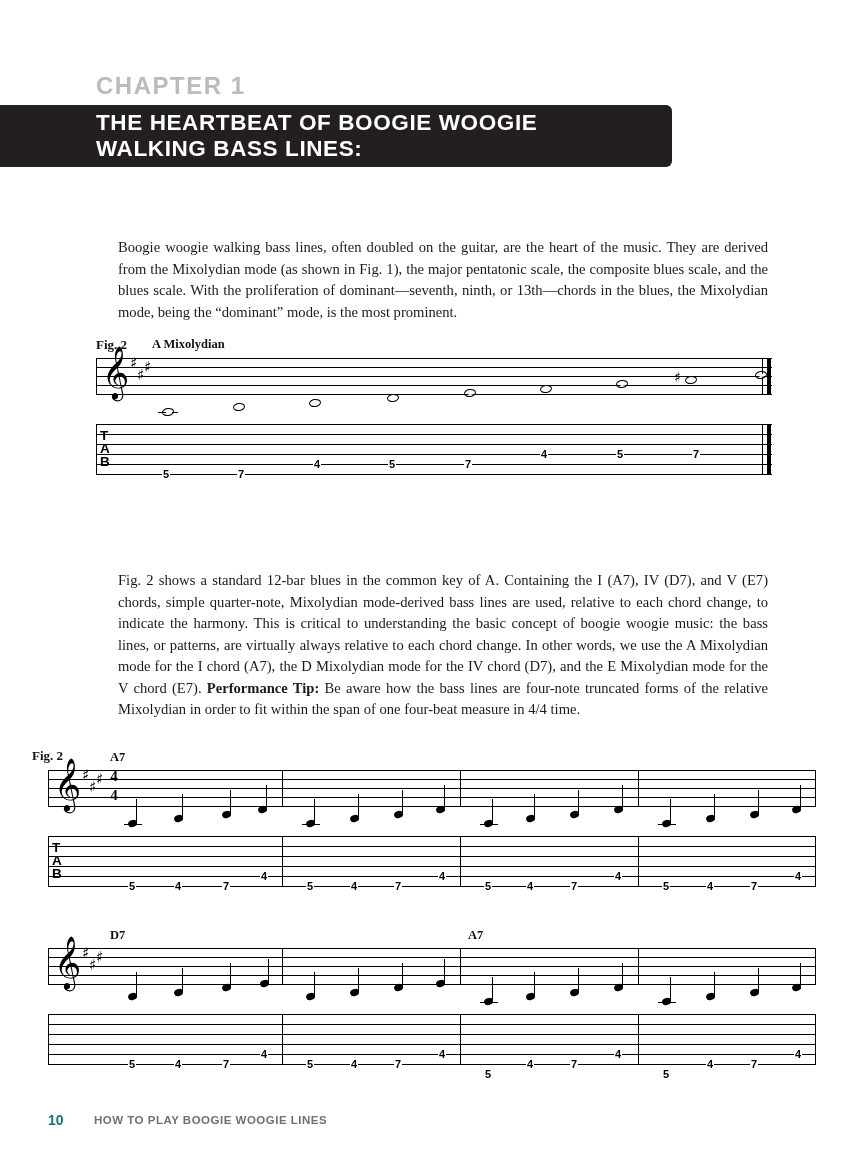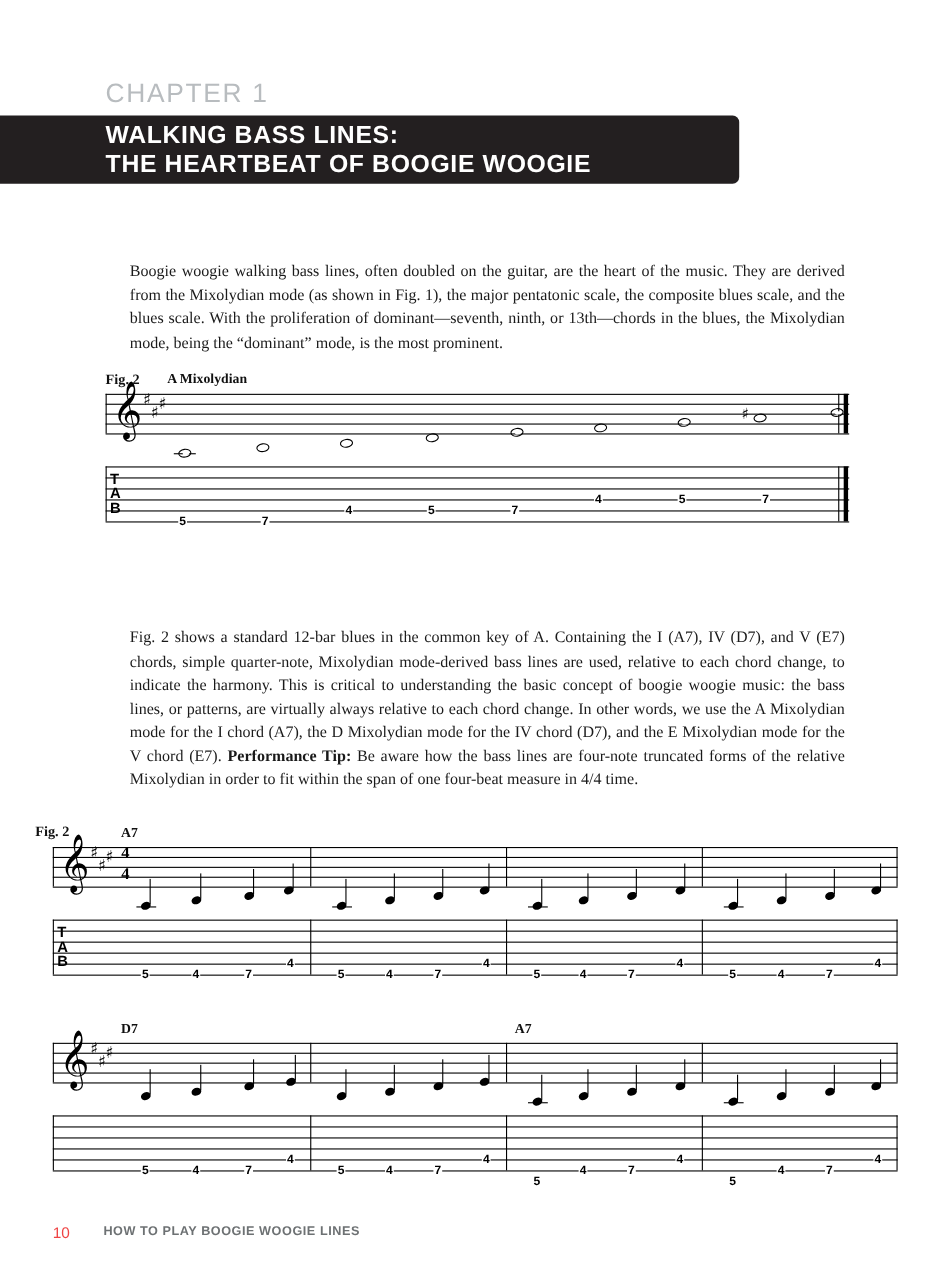--- a/index.html
+++ b/index.html
@@ -10,21 +10,21 @@
     color:#111;
     position:relative;
     overflow:hidden;
   }
   .page{position:absolute;left:0;top:0;width:864px;height:1152px;}
 
   
   .chapter-eyebrow{
     position:absolute;left:96px;top:72px;
     font-family:"Liberation Sans", sans-serif;
-    font-weight:normal;
+    font-weight:bold;
     font-size:24px;
     letter-spacing:1.5px;
     color:#b8bcbf;
   }
   .chapter-band{
     position:absolute;left:0;top:105px;
     width:672px;height:62px;
     background:#231f20;
     border-top-right-radius:6px;
     border-bottom-right-radius:6px;
@@ -175,43 +175,43 @@
     line-height:11px;
     color:#000;
     background:#fff;
     padding:0 1px;
   }
 
   
   .footer-num{
     position:absolute;left:48px;top:1112px;
     font-family:"Liberation Sans", sans-serif;
-    font-weight:normal;
+    font-weight:bold;
     font-size:14px;
-    color:#ef4444;
+    color:#0f766e;
   }
   .footer-text{
     position:absolute;left:94px;top:1114px;
     font-family:"Liberation Sans", sans-serif;
     font-weight:bold;
     font-size:11.5px;
     letter-spacing:0.5px;
     color:#6d7173;
   }
 </style>
 </head>
 <body>
 
 <div class="page">
 
   <div class="chapter-eyebrow">CHAPTER 1</div>
   <div class="chapter-band"></div>
   <div class="chapter-title">
+    <div>THE HEARTBEAT OF BOOGIE WOOGIE</div>
     <div>WALKING BASS LINES:</div>
-    <div>THE HEARTBEAT OF BOOGIE WOOGIE</div>
   </div>
 
 
   <div class="para" id="para1">Boogie woogie walking bass lines, often doubled on the guitar, are the heart of the music. They are derived from the Mixolydian mode (as shown in Fig. 1), the major pentatonic scale, the composite blues scale, and the blues scale. With the proliferation of dominant—seventh, ninth, or 13th—chords in the blues, the Mixolydian mode, being the “dominant” mode, is the most prominent.</div>
 
   <div class="fig-label" style="left:96px;top:337px;">Fig. 2</div>
   <div class="mode-label" style="left:152px;top:337px;">A Mixolydian</div>
 
   <div class="system" style="left:96px;top:358px;width:676px;height:130px;">
 

